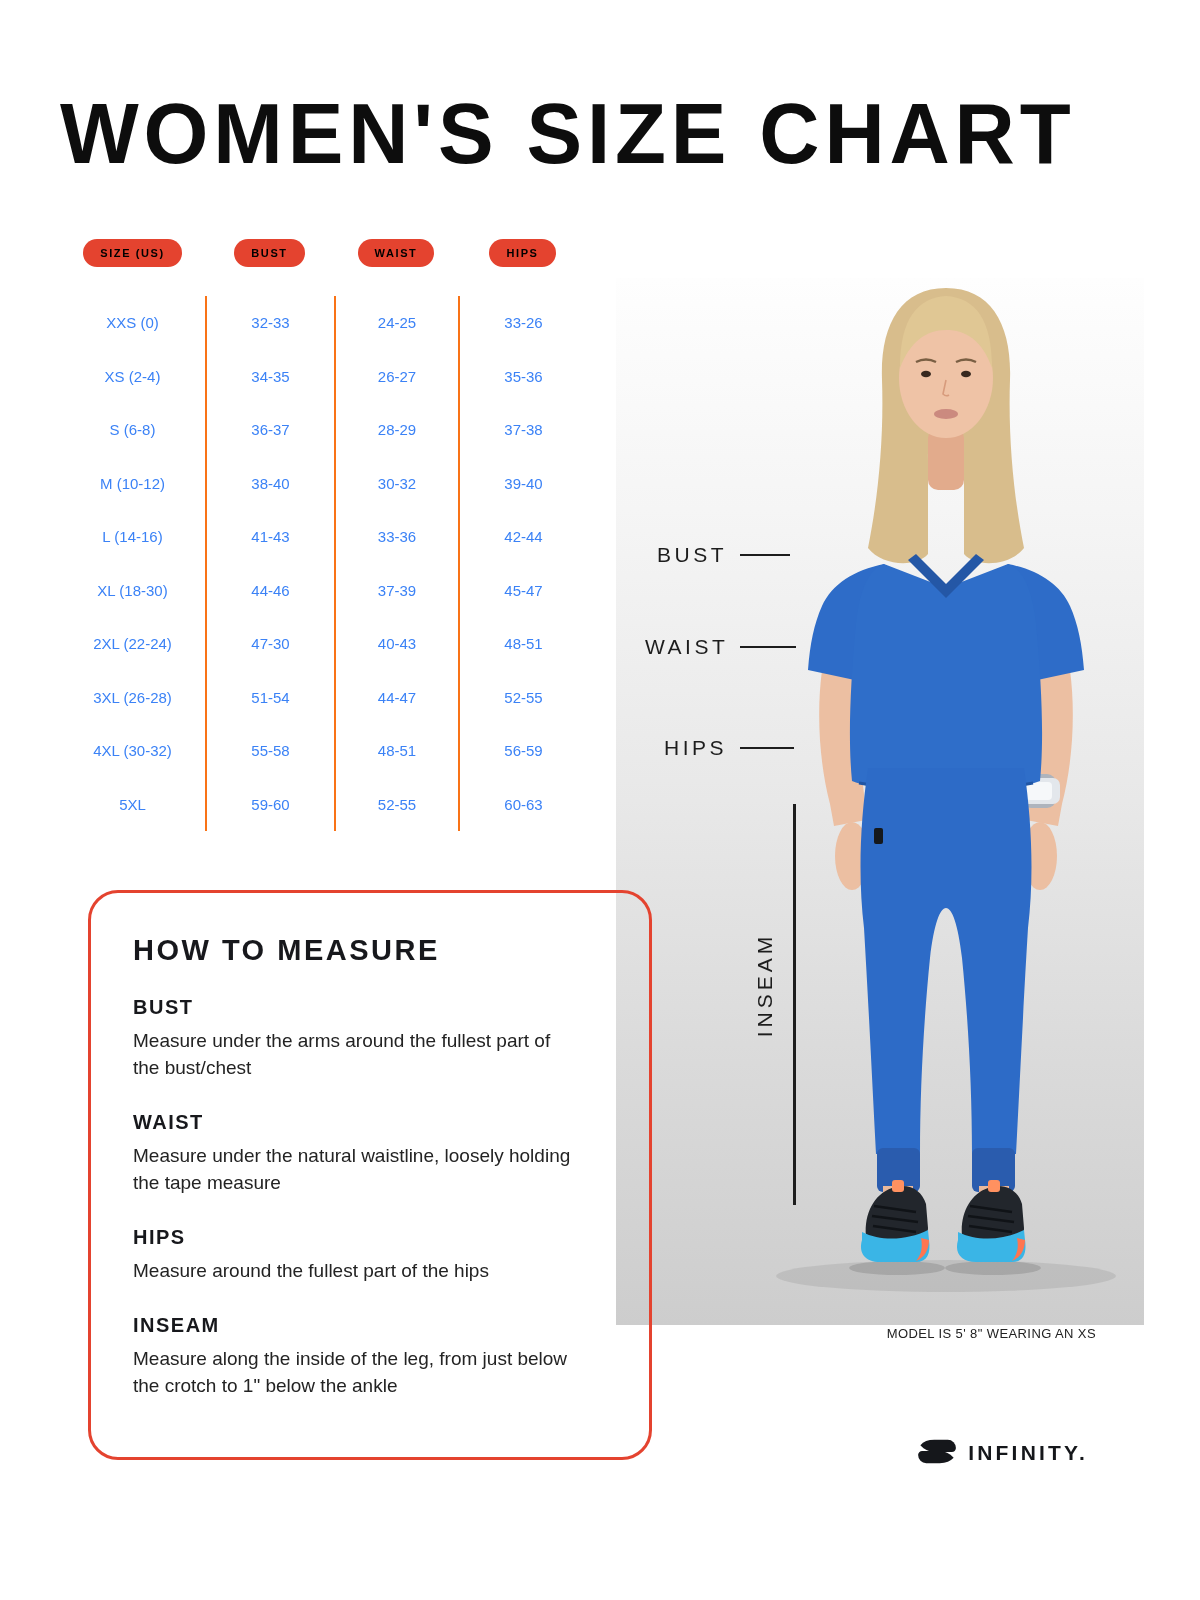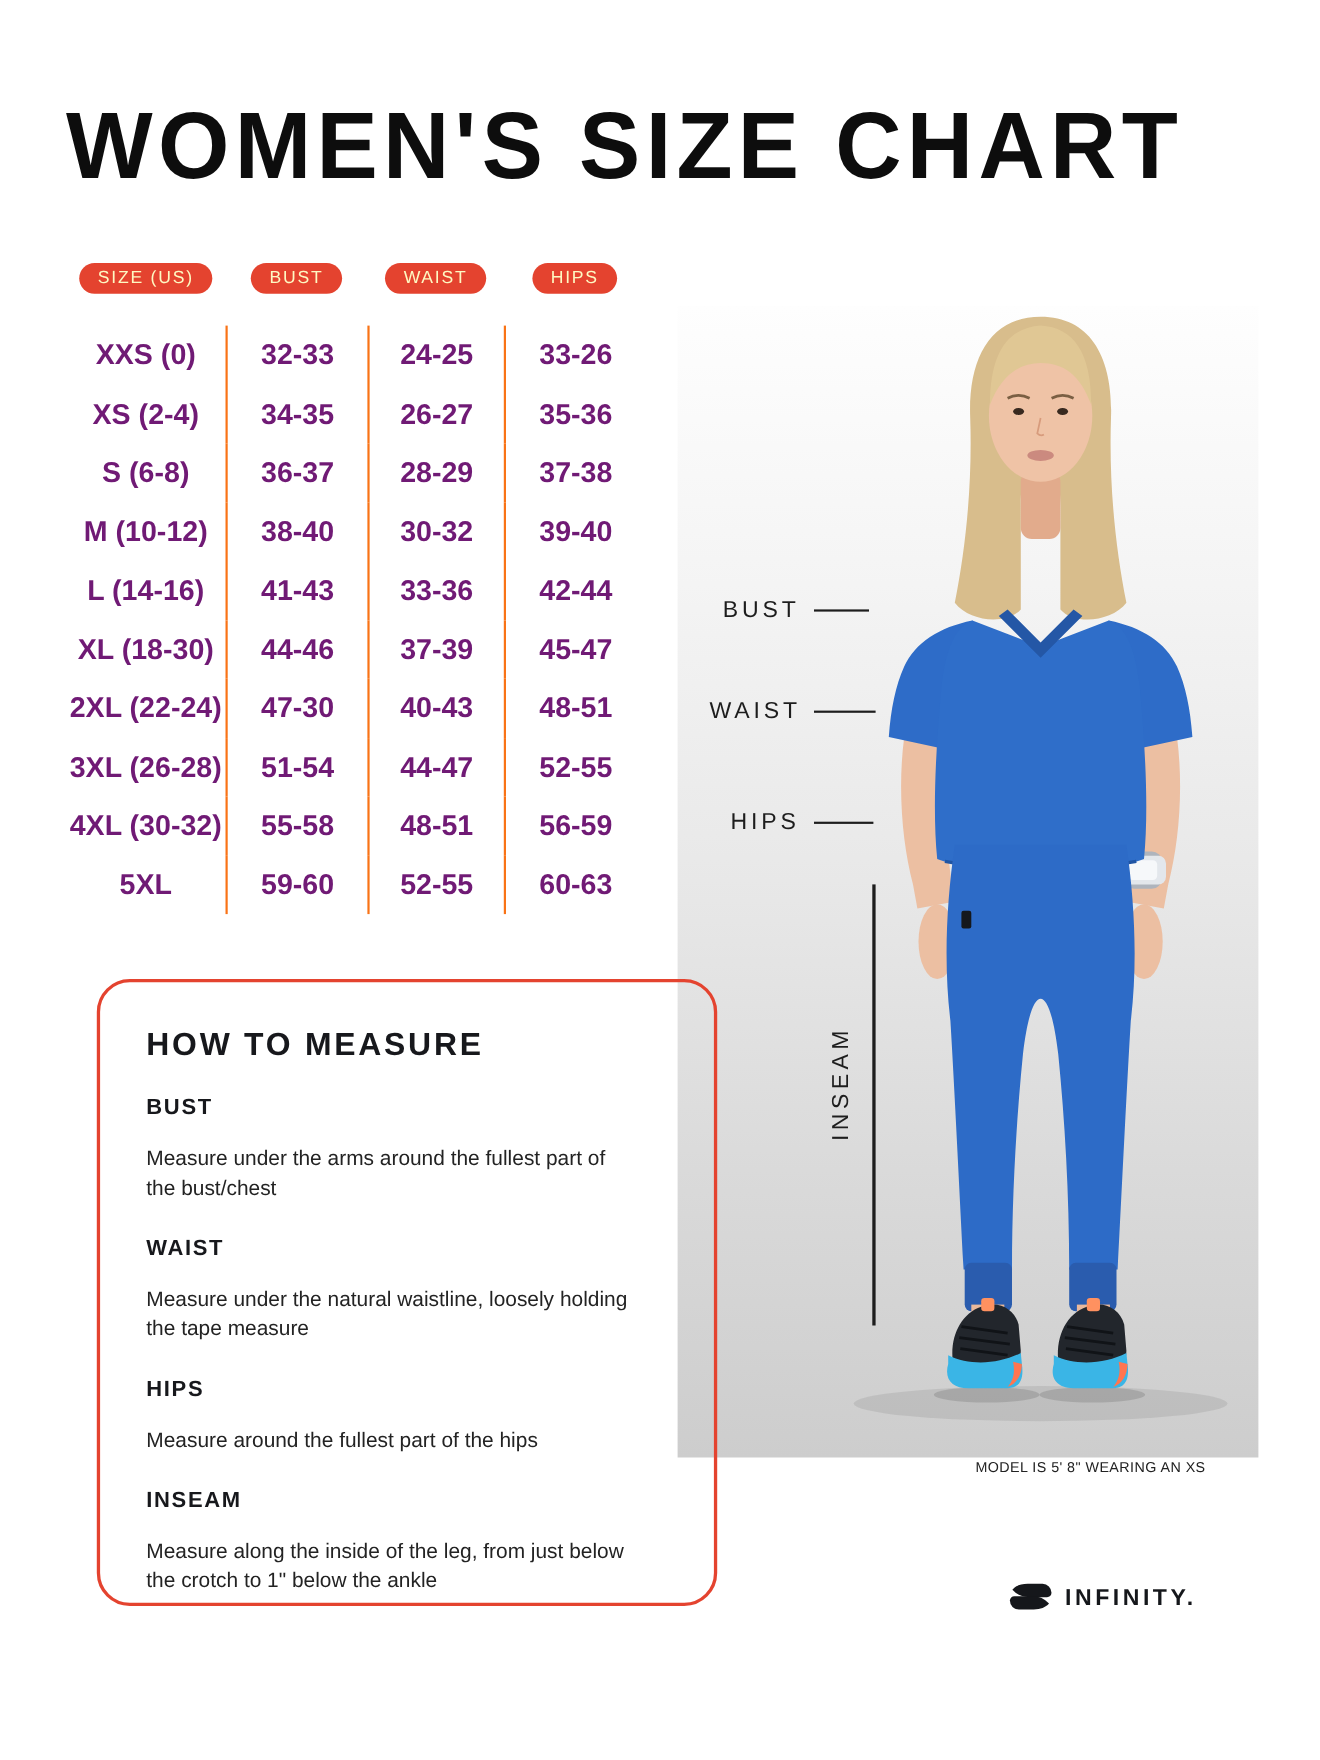--- a/index.html
+++ b/index.html
@@ -6,24 +6,24 @@
   #page{position:relative;width:1144px;height:1600px;background:#ffffff;overflow:hidden;
         font-family:"Liberation Sans",sans-serif;color:#1c1c1c;}
 
   
   .title{position:absolute;left:60px;top:84px;margin:0;font-size:86px;font-weight:700;
          letter-spacing:5px;color:#0d0d0d;white-space:nowrap;transform:scaleX(.97);transform-origin:left;}
 
   
   .cols{position:absolute;left:60px;width:527px;display:grid;grid-template-columns:145px 129px 124px 129px;}
   .pill-row{top:239px;}
-  .pill{justify-self:center;align-self:center;background:var(--accent,#e4432f);color:#fef9c3;
-        border-radius:15px;height:28px;line-height:28px;padding:0 17px;font-size:16px;
-        font-weight:400;letter-spacing:1.6px;white-space:nowrap;}
-  .table{top:296px;grid-auto-rows:53.5px;font-size:26px;color:#701a75;font-weight:bold;}
+  .pill{justify-self:center;align-self:center;background:var(--accent,#e4432f);color:#000000;
+        border-radius:15px;height:28px;line-height:28px;padding:0 17px;font-size:11px;
+        font-weight:700;letter-spacing:1.6px;white-space:nowrap;}
+  .table{top:296px;grid-auto-rows:53.5px;font-size:15px;color:#3b82f6;}
   .tr{display:contents;}
   .td{display:flex;align-items:center;justify-content:center;white-space:nowrap;}
   .td.sep{border-left:2px solid #f97316;}
 
   
   .photo{position:absolute;left:616px;top:278px;width:584px;height:1047px;
          background:linear-gradient(to bottom,#fefefe 0%,#f5f5f5 22%,#e9e9e9 48%,#dadada 75%,#cdcdcd 100%);}
   .photo svg{position:absolute;left:0;top:0;}
 
   
@@ -40,21 +40,21 @@
                 text-align:center;white-space:nowrap;}
 
   .caption{position:absolute;right:48px;top:1326px;font-size:13px;letter-spacing:.4px;color:#222;}
 
   
   .measure-box{position:absolute;left:88px;top:890px;width:564px;height:570px;
                border:3px solid var(--accent,#e4432f);border-radius:30px;background:transparent;box-sizing:border-box;}
   .measure-content{position:absolute;left:133px;top:934px;width:452px;}
   .measure-content h2{margin:0;font-size:29px;font-weight:700;letter-spacing:2.5px;color:#17181c;}
   .m-label{margin-top:29px;font-size:20px;font-weight:700;letter-spacing:1.5px;color:#17181c;}
-  .m-text{margin-top:22px;font-size:19px;line-height:1.42;color:#232323;max-width:445px;}
+  .m-text{margin-top:9px;font-size:19px;line-height:1.42;color:#232323;max-width:445px;}
 
   
   .brand{position:absolute;right:56px;top:1438px;display:flex;align-items:flex-end;gap:10px;}
   .wordmark{font-size:21px;font-weight:700;letter-spacing:3.2px;color:#15171b;white-space:nowrap;}
 </style>
 </head>
 <body>
 
 <div id="page">
 

